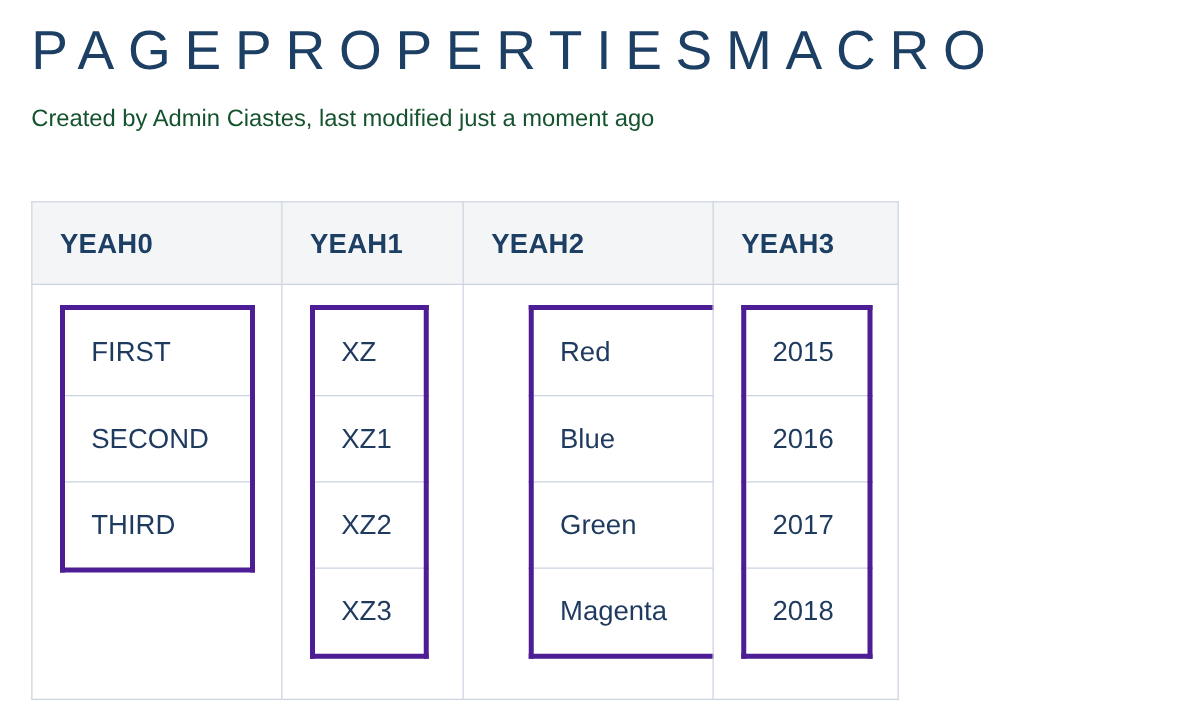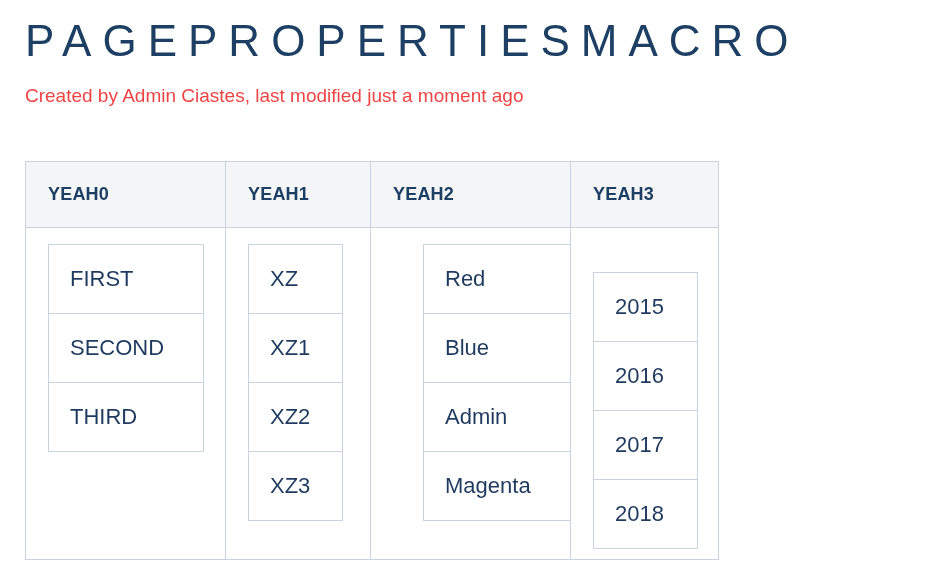--- a/index.html
+++ b/index.html
@@ -36,21 +36,21 @@
     text-transform: uppercase;
     white-space: nowrap;
   }
 
   .page-byline {
     margin: 0;
     padding-top: 14px;
     font-size: 19px;
     line-height: 24px;
     font-weight: 400;
-    color: #ef4444;
+    color: #14532d;
     white-space: nowrap;
   }
 
   
   .report-table {
     position: absolute;
     left: 25px;
     top: 161px;
     width: 693px;
     border-collapse: collapse;
@@ -64,46 +64,46 @@
   .report-table col.c2 { width: 200px; }
   .report-table col.c3 { width: 148px; }
 
   .report-table thead th {
     background: #f4f5f7;
     border: 1px solid #ccd3e0;
     height: 65px;
     padding: 0 11px 0 22px;
     text-align: left;
     vertical-align: middle;
-    font-size: 18px;
+    font-size: 22px;
     font-weight: 700;
     color: #1c3f63;
     letter-spacing: 0.2px;
     white-space: nowrap;
   }
 
   .report-table tbody td.outer-cell {
     border: 1px solid #ccd3e0;
     vertical-align: top;
     padding: 16px 0 0 22px;
     background: #ffffff;
     height: 315px;
   }
 
   
   .nested-table {
     border-collapse: collapse;
     table-layout: fixed;
-    border: 1px solid #4c1d95;
+    border: 4px solid #4c1d95;
     background: #ffffff;
   }
   .nt-0 { width: 156px; }
   .nt-1 { width: 95px; padding-left: 16px; }
   .nt-2 { width: 156px; margin-left: 30px; }
-  .nt-3 { width: 105px; margin-top: 28px; }
+  .nt-3 { width: 105px; }
 
   .nested-table td {
     border: 1px solid #ccd3e0;
     height: 68px;
     padding: 0 0 0 21px;
     text-align: left;
     vertical-align: middle;
     font-size: 22px;
     font-weight: 400;
     color: #1f3a5f;
@@ -175,21 +175,21 @@
         <td class="outer-cell">
           <table class="nested-table nt-2">
             <tbody>
               <tr>
                 <td>Red</td>
               </tr>
               <tr>
                 <td>Blue</td>
               </tr>
               <tr>
-                <td>Admin</td>
+                <td>Green</td>
               </tr>
               <tr>
                 <td>Magenta</td>
               </tr>
             </tbody>
           </table>
         </td>
 
         <td class="outer-cell">
           <table class="nested-table nt-3">

